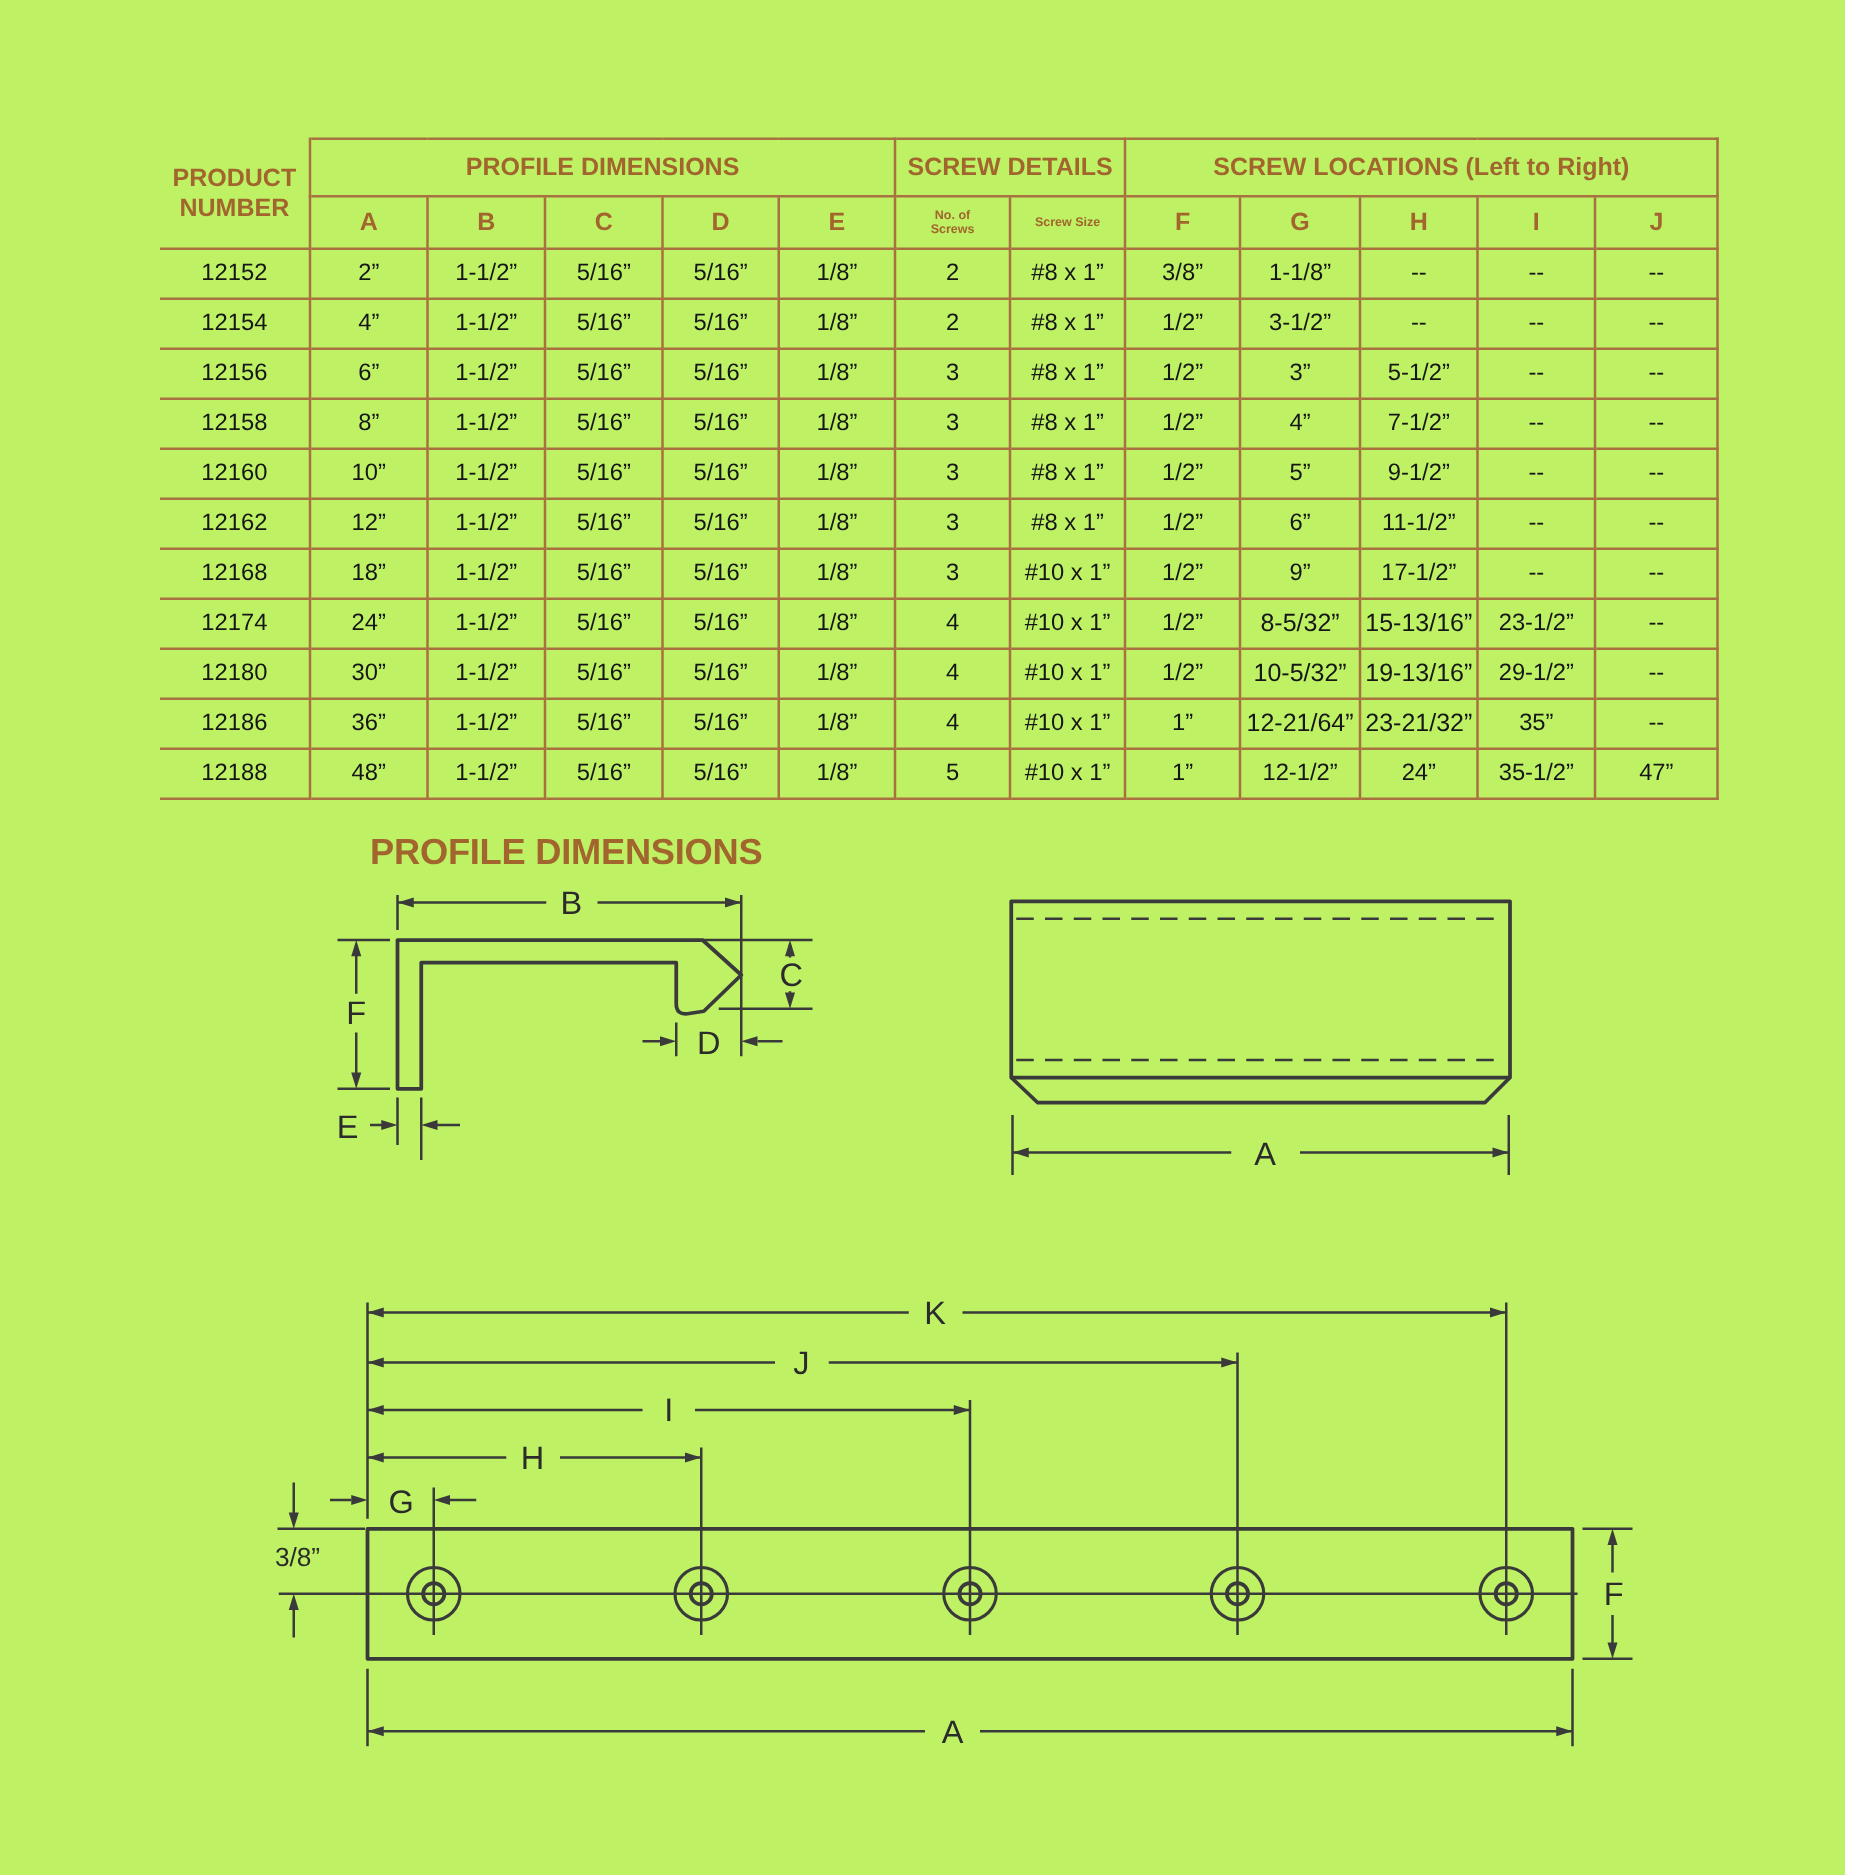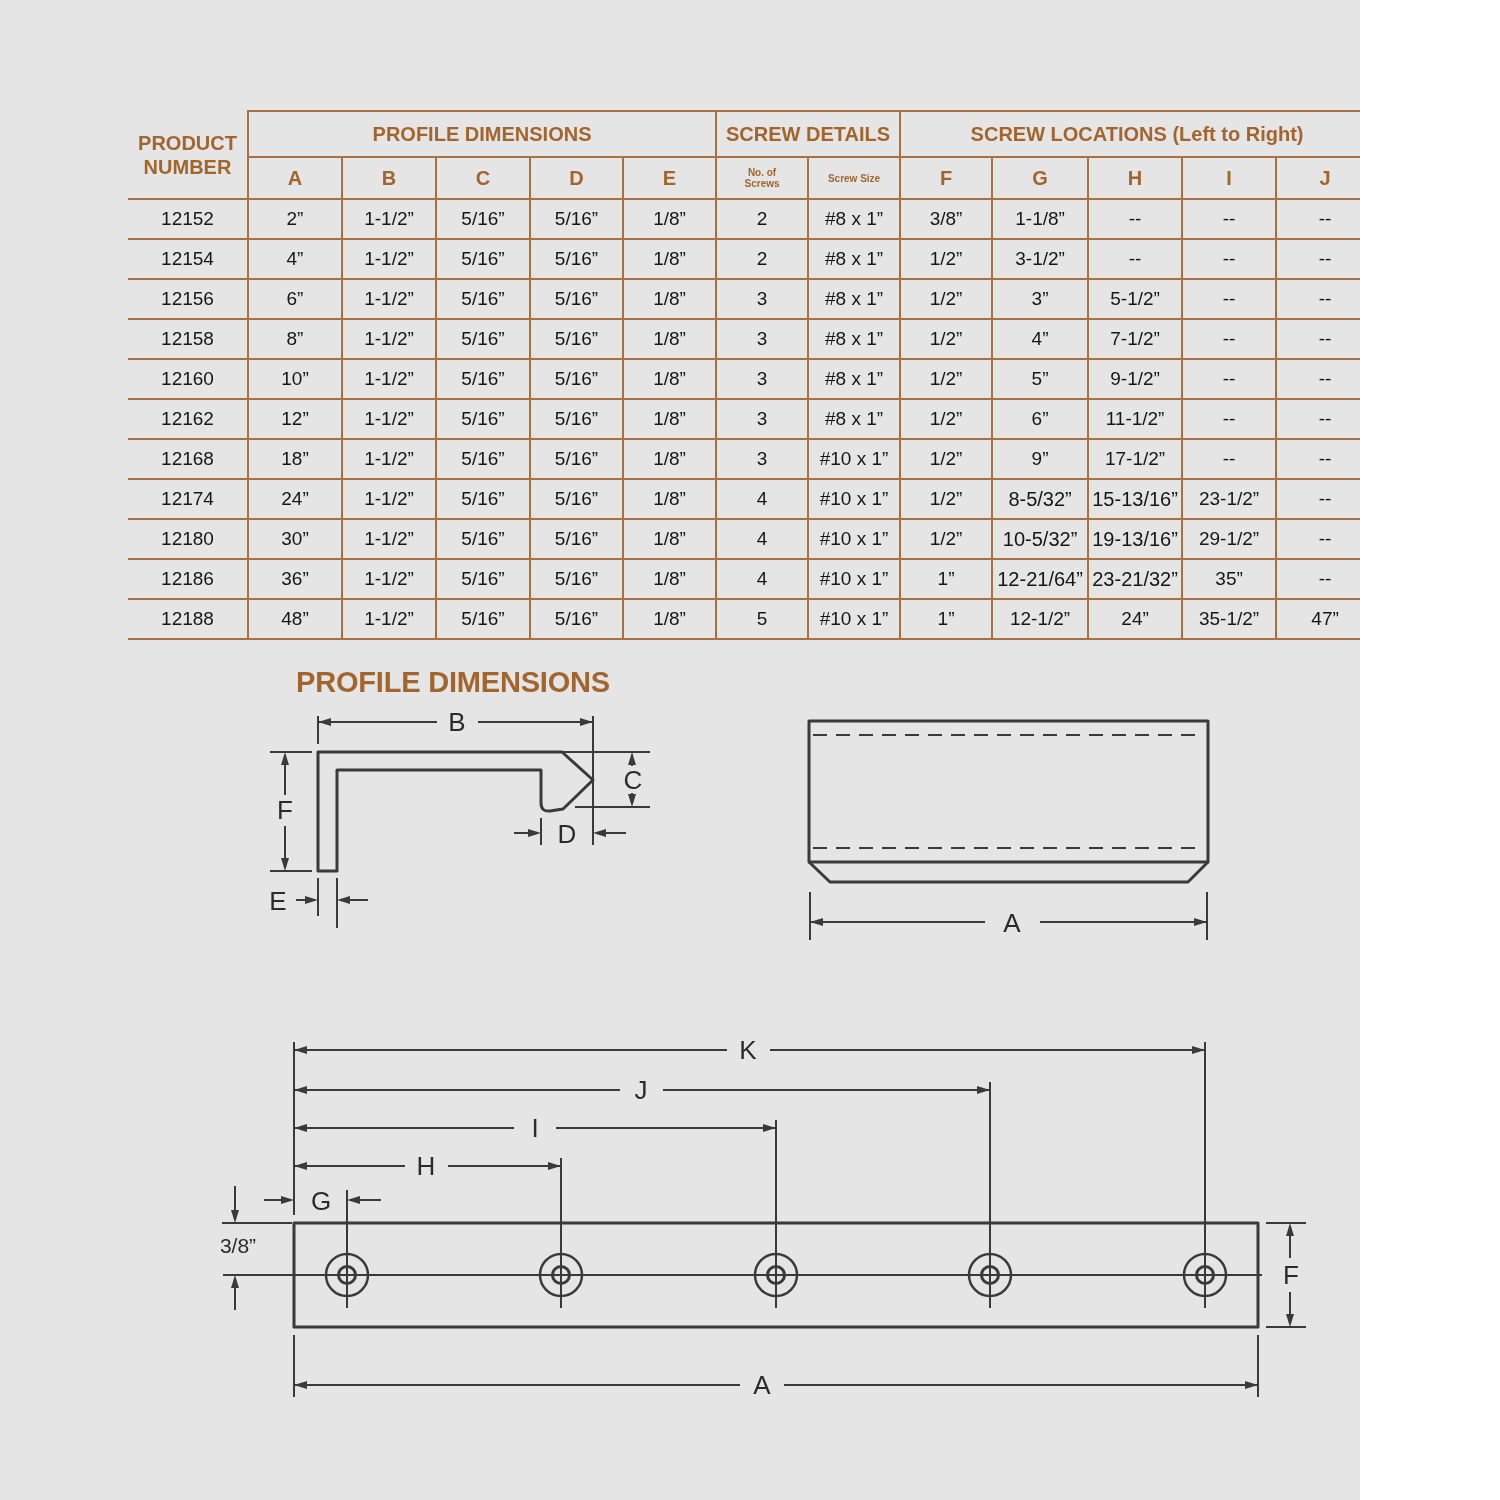--- a/index.html
+++ b/index.html
@@ -2,21 +2,21 @@
 <html><head>
 <meta charset="utf-8">
 <style>
   :root{
     --line:#A9713F;
     --accent:#A2652D;
     --ink:#161616;
     --draw:#3A3A3A;
   }
   html,body{margin:0;padding:0;background:#fff;}
-  .page{position:relative;width:1360px;height:1500px;background:#e5e5e5;overflow:hidden;
+  .page{position:relative;width:1476px;height:1500px;background:#bef264;overflow:hidden;
         font-family:"Liberation Sans", sans-serif;}
 
   
   .spec-table{position:absolute;left:128px;top:110px;}
   table{border-collapse:collapse;table-layout:fixed;width:1246px;}
   td,th{border:2px solid var(--line);text-align:center;vertical-align:middle;
         padding:0;color:var(--ink);font-size:19px;overflow:hidden;}
   tr.hdr1{height:46px;} tr.hdr2{height:42px;} tr.data{height:40px;}
   th{color:var(--accent);font-weight:bold;}
   th.grp{font-size:20px;}

